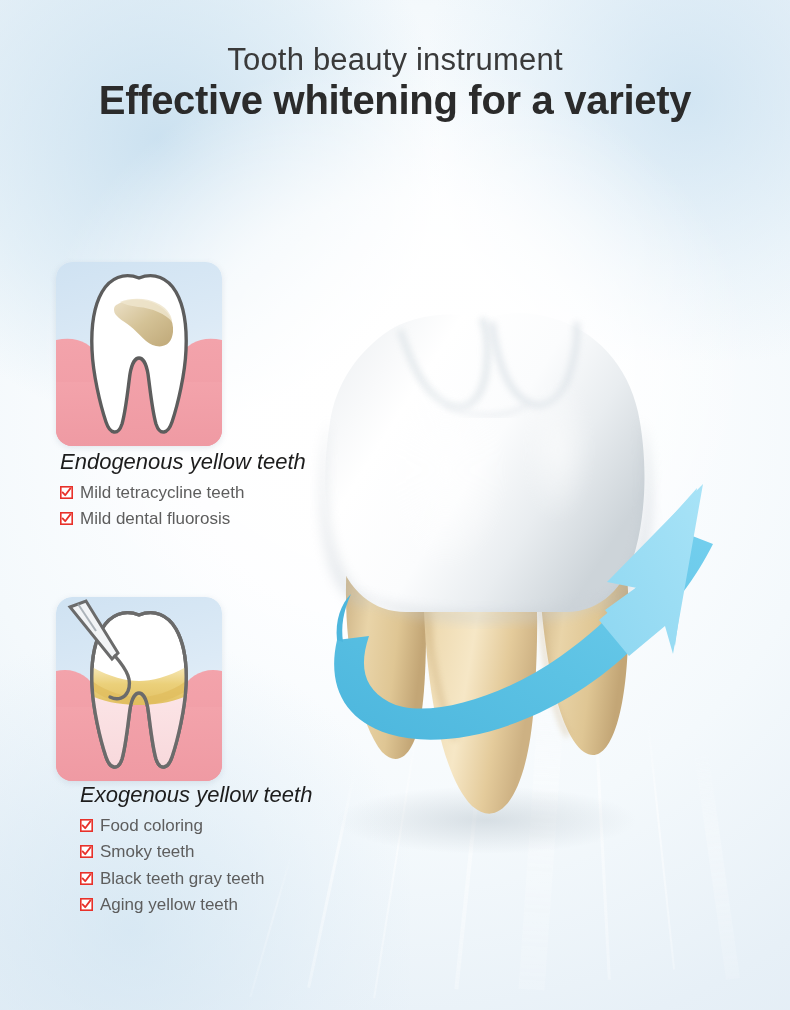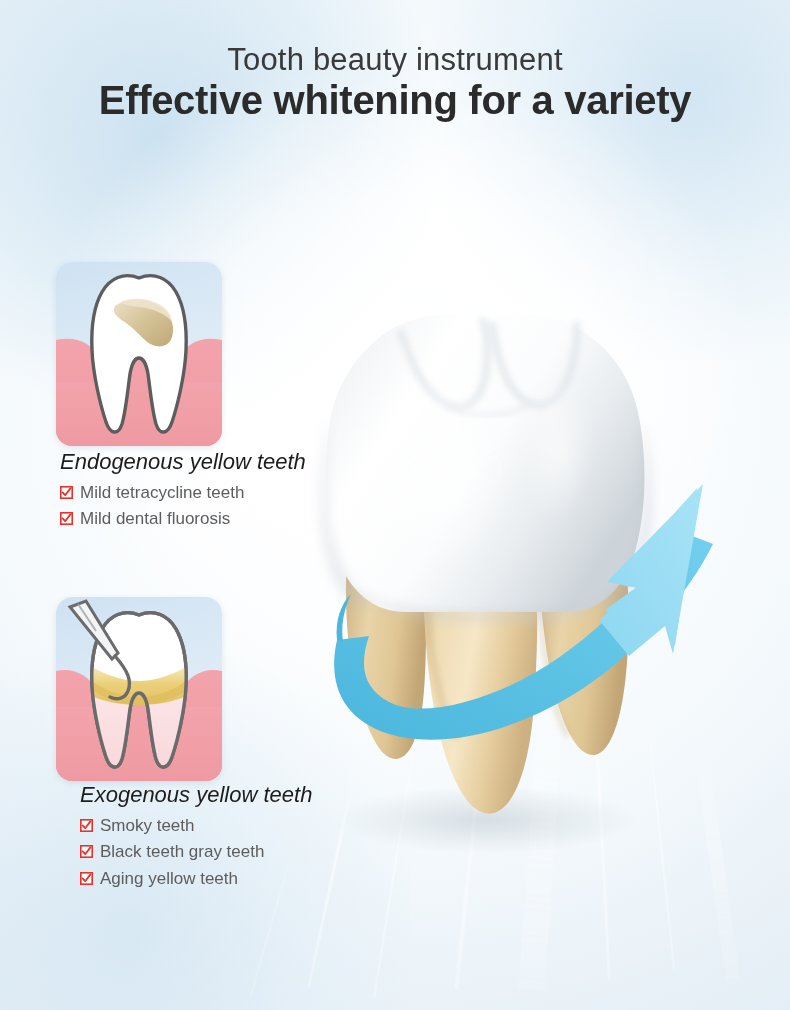--- a/index.html
+++ b/index.html
@@ -453,20 +453,29 @@
           </svg>
         </span>
         <span class="item-text">Mild dental fluorosis</span>
       </li>
     </ul>
   </div>
 
   <div class="block block-2">
     <div class="block-title">Exogenous yellow teeth</div>
     <ul class="check-list">
+      <li>
+        <span class="cbox">
+          <svg width="13" height="13" viewBox="0 0 13 13">
+            <rect x="0.8" y="0.8" width="11.4" height="11.4" fill="#ffffff" stroke="#e8312a" stroke-width="1.6"></rect>
+            <path d="M2.6,6.4 L5.2,9.2 L10.4,2.4" fill="none" stroke="#e8312a" stroke-width="1.8" stroke-linecap="round" stroke-linejoin="round"></path>
+          </svg>
+        </span>
+        <span class="item-text">Food coloring</span>
+      </li>
       <li>
         <span class="cbox">
           <svg width="13" height="13" viewBox="0 0 13 13">
             <rect x="0.8" y="0.8" width="11.4" height="11.4" fill="#ffffff" stroke="#e8312a" stroke-width="1.6"></rect>
             <path d="M2.6,6.4 L5.2,9.2 L10.4,2.4" fill="none" stroke="#e8312a" stroke-width="1.8" stroke-linecap="round" stroke-linejoin="round"></path>
           </svg>
         </span>
         <span class="item-text">Smoky teeth</span>
       </li>
       <li>

